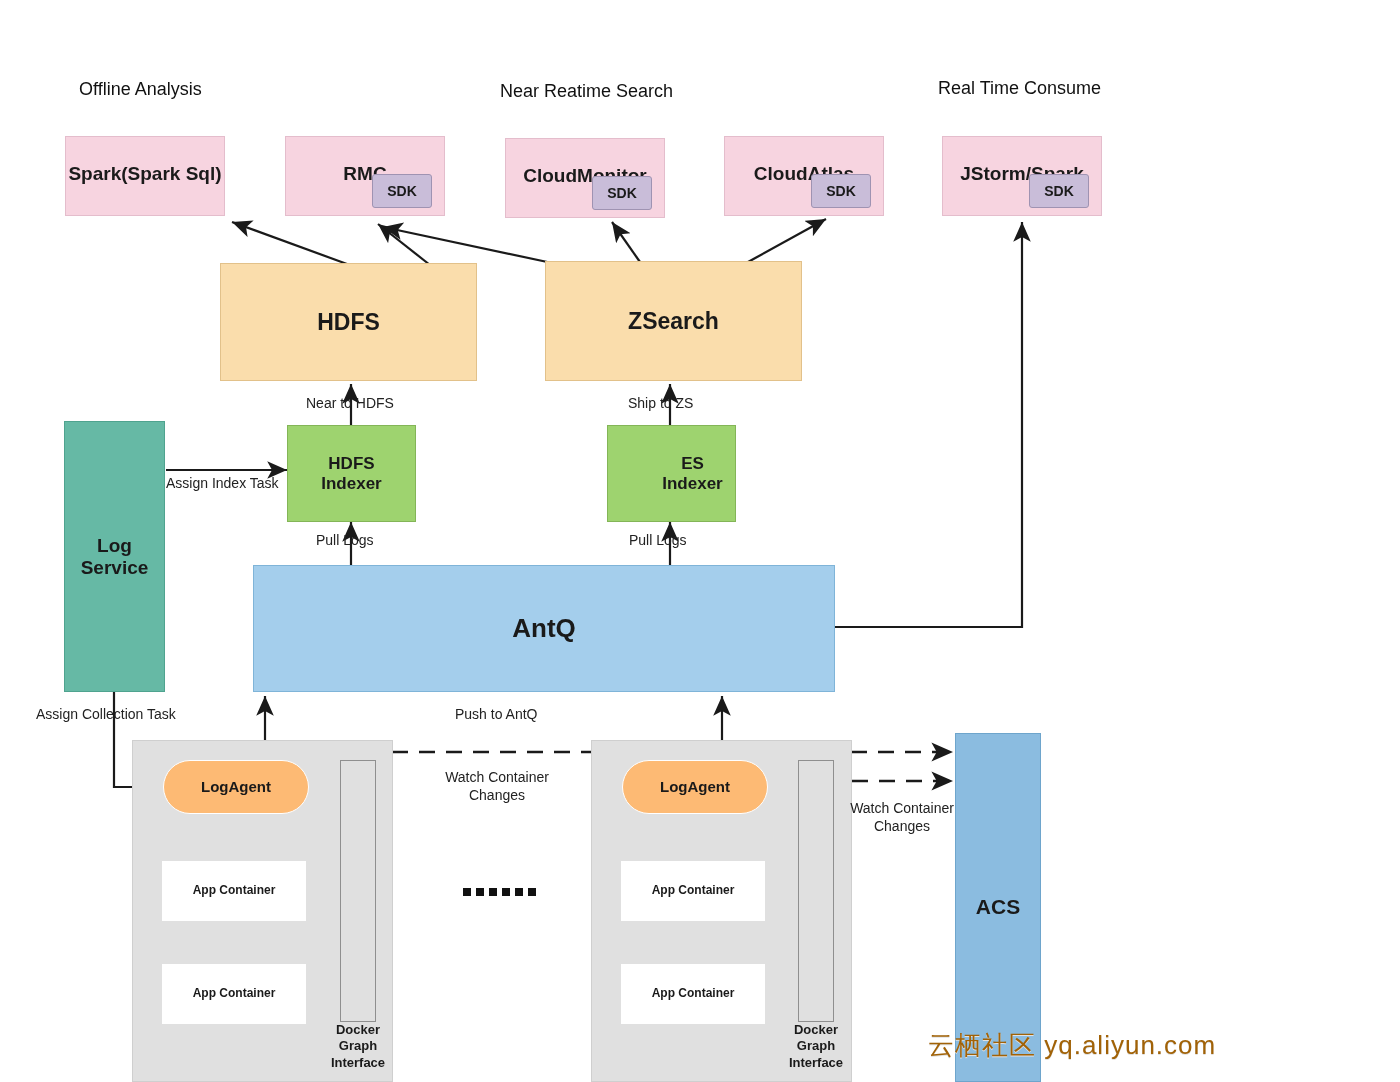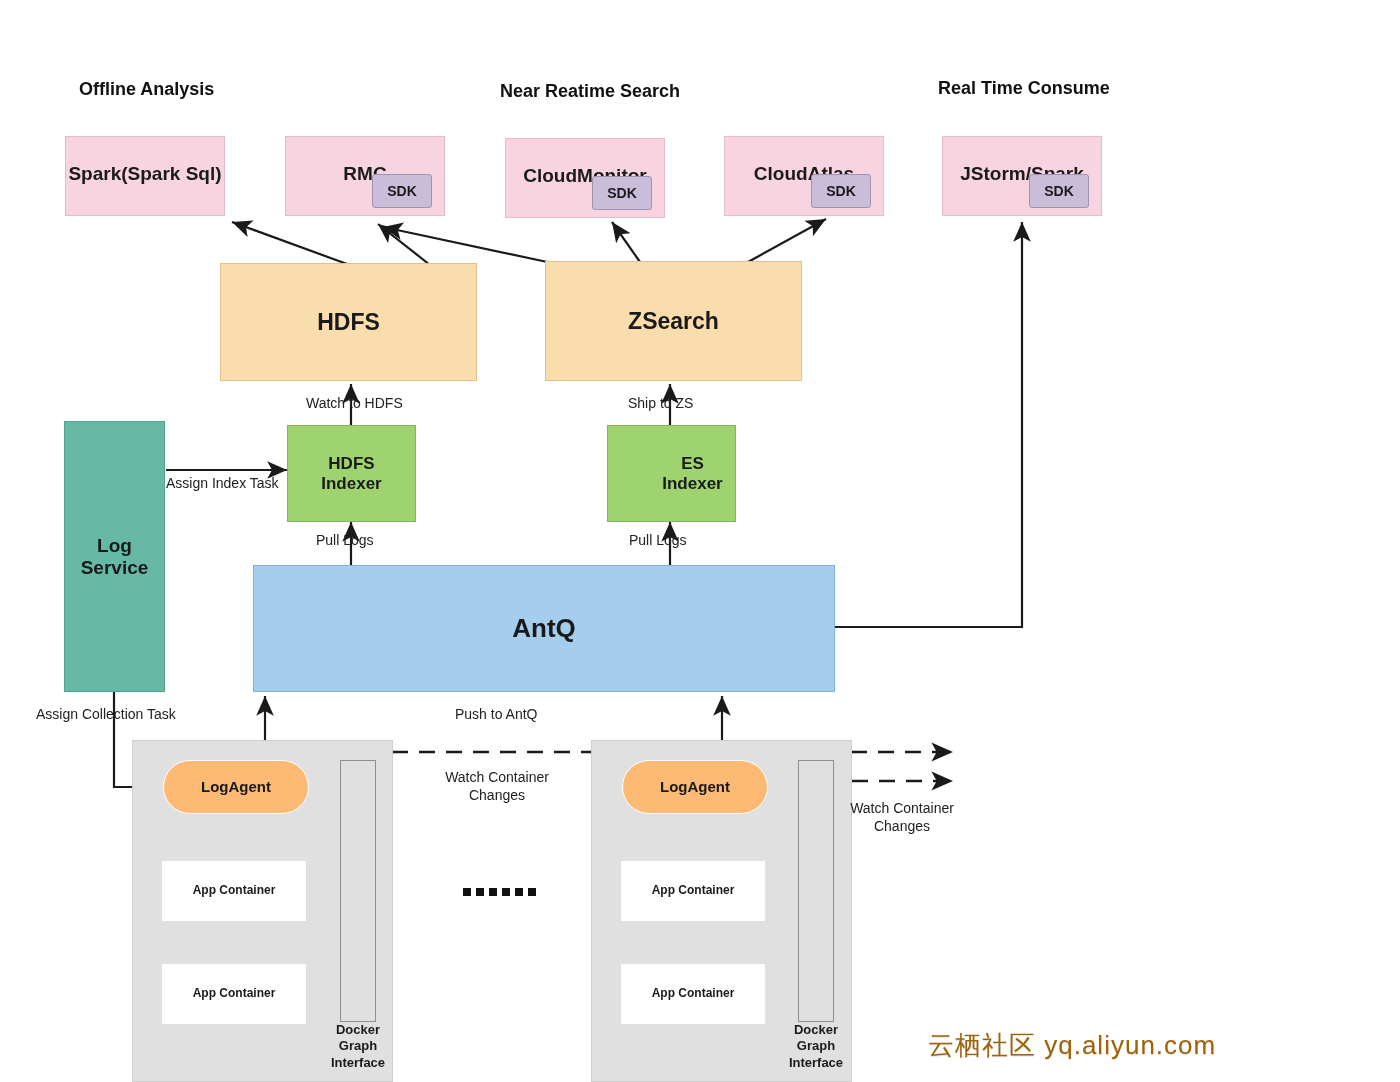--- a/index.html
+++ b/index.html
@@ -34,21 +34,21 @@
     align-items: center;
     justify-content: center;
     text-align: center;
     font-weight: bold;
     color: #1a1a1a;
     line-height: 1.15;
   }
   
   .section-title {
     position: absolute;
-    font-weight: bold;
+    font-weight: normal;
     font-size: 18px;
     color: #111111;
     white-space: nowrap;
   }
   
   .consumer {
     background: #F7D4E0;
     border: 1px solid #e4bdcc;
     font-size: 19px;
   }
@@ -258,41 +258,42 @@
   </div>
 
   <div class="node consumer" style="left:942px; top:136px; width:160px; height:80px;">
     <span class="label">JStorm/Spark</span>
     <span class="sdk-badge">SDK</span>
   </div>
 
   <div class="node storage" style="left:220px; top:263px; width:257px; height:118px;">HDFS</div>
   <div class="node storage" style="left:545px; top:261px; width:257px; height:120px;">ZSearch</div>
 
-  <div class="edge-label" style="left:306px; top:395px;">Watch to HDFS</div>
+  <div class="edge-label" style="left:306px; top:395px;">Near to HDFS</div>
   <div class="edge-label" style="left:628px; top:395px;">Ship to ZS</div>
 
   <div class="node indexer" style="left:287px; top:425px; width:129px; height:97px; white-space:pre-line;">HDFS
 Indexer</div>
   <div class="node indexer" style="left:607px; top:425px; width:129px; height:97px; white-space:pre-line;padding-left:42px;">ES
 Indexer</div>
 
   <div class="node logservice" style="left:64px; top:421px; width:101px; height:271px; white-space:pre-line;">Log
 Service</div>
 
   <div class="edge-label" style="left:166px; top:475px;">Assign Index Task</div>
   <div class="edge-label" style="left:36px; top:706px;">Assign Collection Task</div>
 
   <div class="edge-label" style="left:316px; top:532px;">Pull Logs</div>
   <div class="edge-label" style="left:629px; top:532px;">Pull Logs</div>
 
   <div class="node queue" style="left:220px; top:565px; width:582px; height:127px;margin-left:33px;">AntQ</div>
 
   <div class="edge-label" style="left:455px; top:706px;">Push to AntQ</div>
 
+  <div class="node acs" style="left:955px; top:733px; width:86px; height:349px;">ACS</div>
 
   <div class="host" style="left:132px; top:740px; width:261px; height:342px;"></div>
   <div class="node logagent" style="left:163px; top:760px; width:146px; height:54px;">LogAgent</div>
   <div class="node appcontainer" style="left:162px; top:861px; width:144px; height:60px;">App Container</div>
   <div class="node appcontainer" style="left:162px; top:964px; width:144px; height:60px;">App Container</div>
   <div class="dgi-box" style="left:340px; top:760px; width:36px; height:262px;"></div>
   <div class="dgi-label" style="left:316px; top:1022px; width:84px;">Docker
 Graph
 Interface</div>
 

